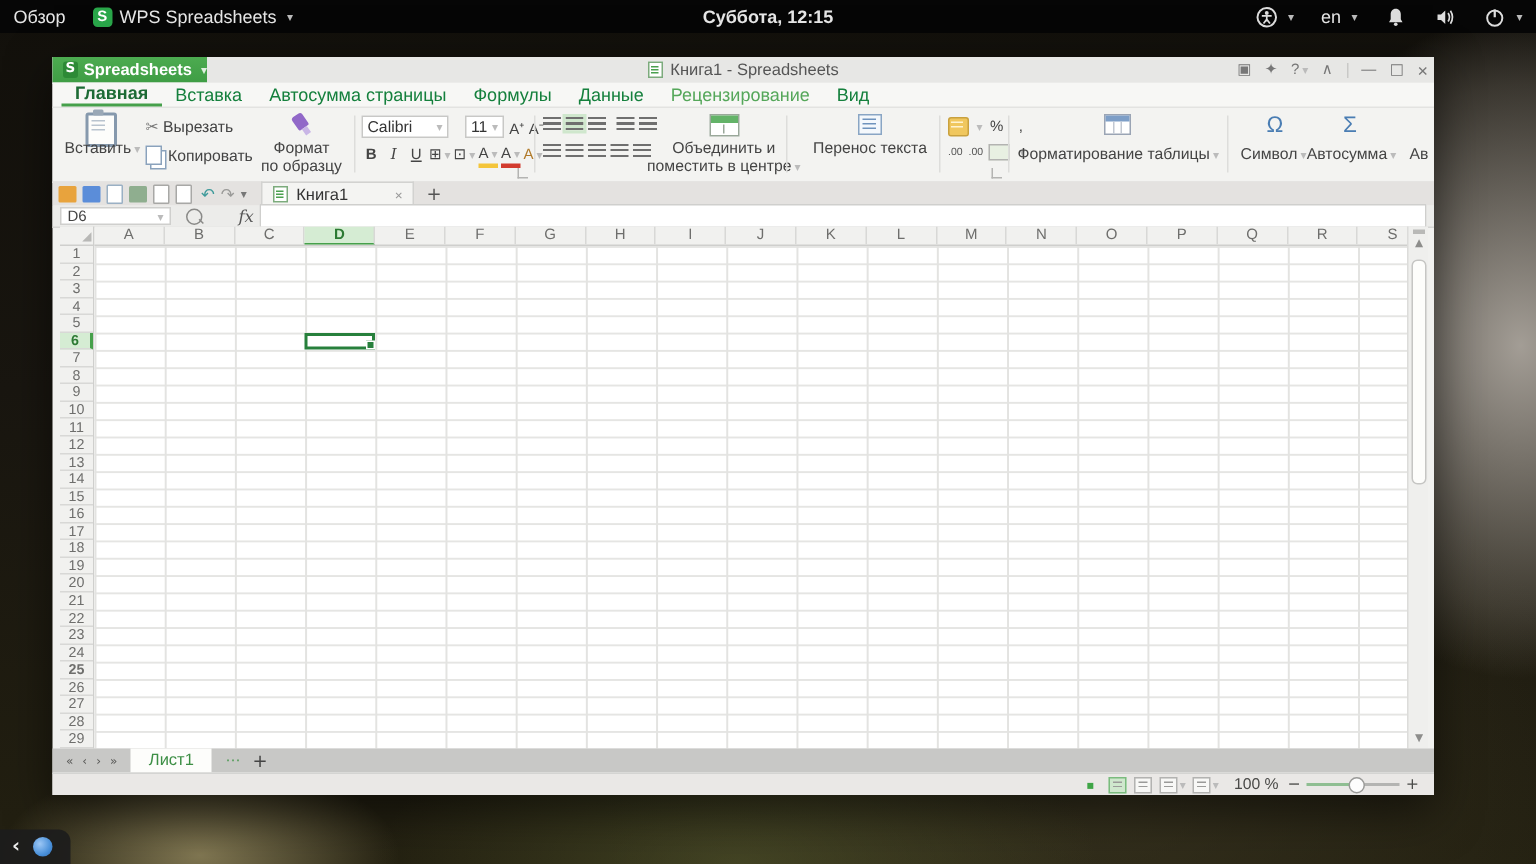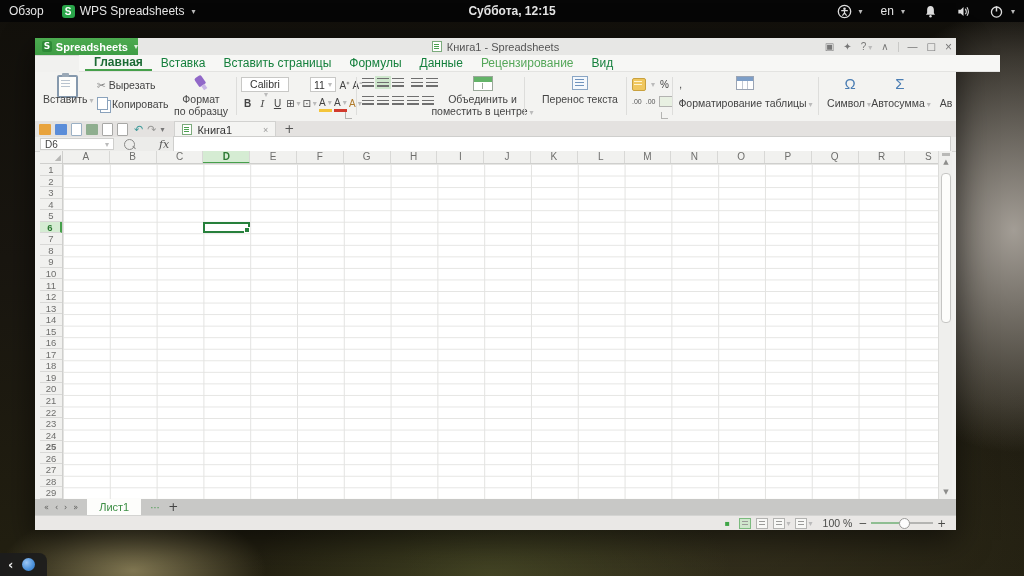--- a/index.html
+++ b/index.html
@@ -31,21 +31,21 @@
     color:#fff;display:flex;align-items:center;gap:4px;padding-left:7px;box-sizing:border-box;font-weight:bold;font-size:11px;}
   .apptab .dd{color:#dff0df;}
   .ttl-center{position:absolute;left:0;right:0;top:0;height:17px;display:flex;align-items:center;
     justify-content:center;gap:5px;color:#555;font-size:11px;pointer-events:none;}
   .docicon{width:10px;height:11px;background:#fff;border:1px solid #7cab7c;box-sizing:border-box;position:relative;}
   .docicon::after{content:"";position:absolute;left:1px;top:2px;width:5px;height:1px;background:#4aa04e;box-shadow:0 2px 0 #4aa04e,0 4px 0 #4aa04e;}
   .ttl-btns{position:absolute;right:4px;top:0;height:17px;display:flex;align-items:center;gap:9px;color:#777;font-size:10px;}
   .ttl-sep{width:1px;height:10px;background:#c9c9c7;}
   
   .mrow{position:absolute;left:0;top:17px;width:100%;height:17px;background:#f7f7f5;
-    border-bottom:1px solid #e3e3e1;display:flex;align-items:stretch;padding-left:6px;box-sizing:border-box;margin-left:44px;}
+    border-bottom:1px solid #e3e3e1;display:flex;align-items:stretch;padding-left:6px;box-sizing:border-box;}
   .mtab{padding:0 9px;display:flex;align-items:center;font-size:12px;color:#15803d;}
   .mtab.active{color:#1d6b35;font-weight:bold;border-bottom:2px solid #46a04b;}
   .mtab.green{color:#55a75a;}
   
   .ribbon{position:absolute;left:0;top:34px;width:100%;height:49px;background:#f3f3f1;
     border-bottom:1px solid #dcdcda;overflow:hidden;}
   .rsep{position:absolute;top:5px;width:1px;height:38px;background:#dddddb;}
   .rlabel{position:absolute;font-size:10.5px;color:#444;white-space:nowrap;text-align:center;}
   .launch{position:absolute;width:6px;height:6px;border-left:1px solid #b4b4b2;border-bottom:1px solid #b4b4b2;}
   .combo{position:absolute;height:15px;background:#fff;border:1px solid #c8c8c6;box-sizing:border-box;
@@ -208,21 +208,21 @@
         <span class="ttl-sep"></span>
         <span>—</span>
         <span class="glyph">□</span>
         <span style="font-size:12px;">×</span>
       </div>
     </div>
 
     <div class="mrow" id="menu-tabs">
         <div class="mtab active">Главная</div>
         <div class="mtab ">Вставка</div>
-        <div class="mtab ">Вставить страницы</div>
+        <div class="mtab ">Автосумма страницы</div>
         <div class="mtab ">Формулы</div>
         <div class="mtab ">Данные</div>
         <div class="mtab green">Рецензирование</div>
         <div class="mtab ">Вид</div>
       </div>
 
     <div class="ribbon">
 
       <div style="position:absolute;left:22px;top:3px;" class="clipboard"></div>
       <div class="rlabel" style="left:8px;top:21px;">
@@ -236,21 +236,21 @@
         <span class="copyicon"></span>
         <span>Копировать</span>
       </div>
       <div style="position:absolute;left:161px;top:4px;" class="brush"></div>
       <div class="rlabel" style="left:130px;top:21px;width:72px;">
         <span>Формат</span><br>
         <span>по образцу</span>
       </div>
       <div class="rsep" style="left:201px;"></div>
 
-      <div class="combo" style="left:206px;top:5px;width:48px;flex-direction:column;">
+      <div class="combo" style="left:206px;top:5px;width:58px;">
         <span>Calibri</span>
           <span class="dd glyph">▾</span>
       </div>
       <div class="combo" style="left:275px;top:5px;width:26px;">
         <span>11</span>
           <span class="dd glyph">▾</span>
       </div>
       <div style="position:absolute;left:303px;top:6px;display:flex;">
         <span class="sbtn">A⁺</span>
         <span class="sbtn">A⁻</span>

